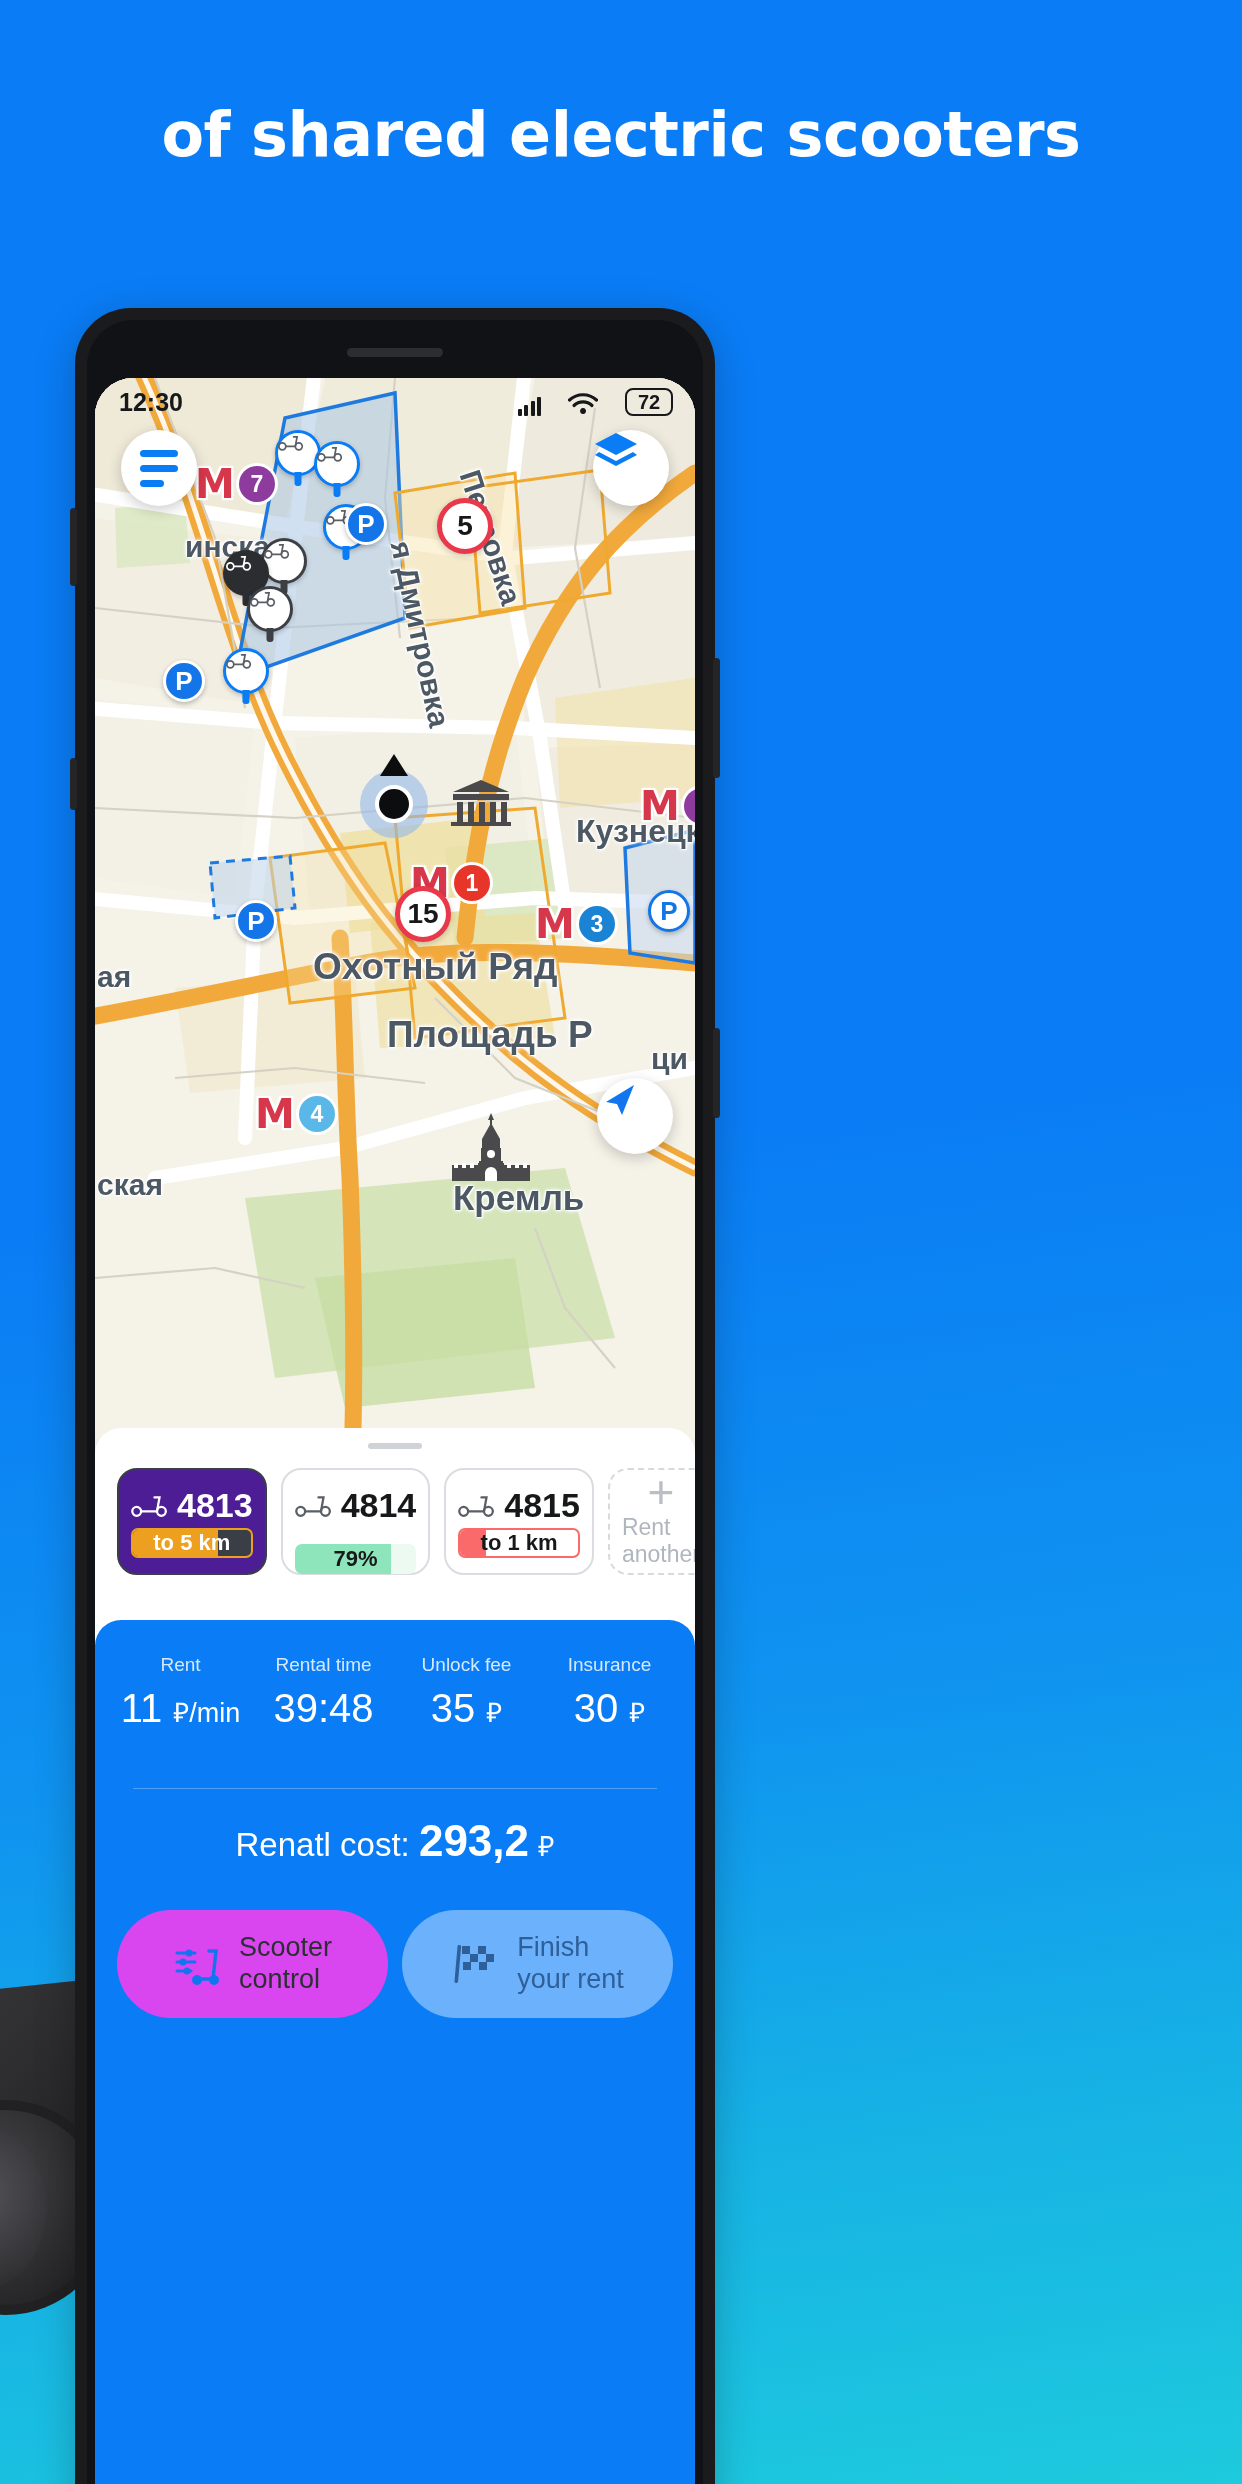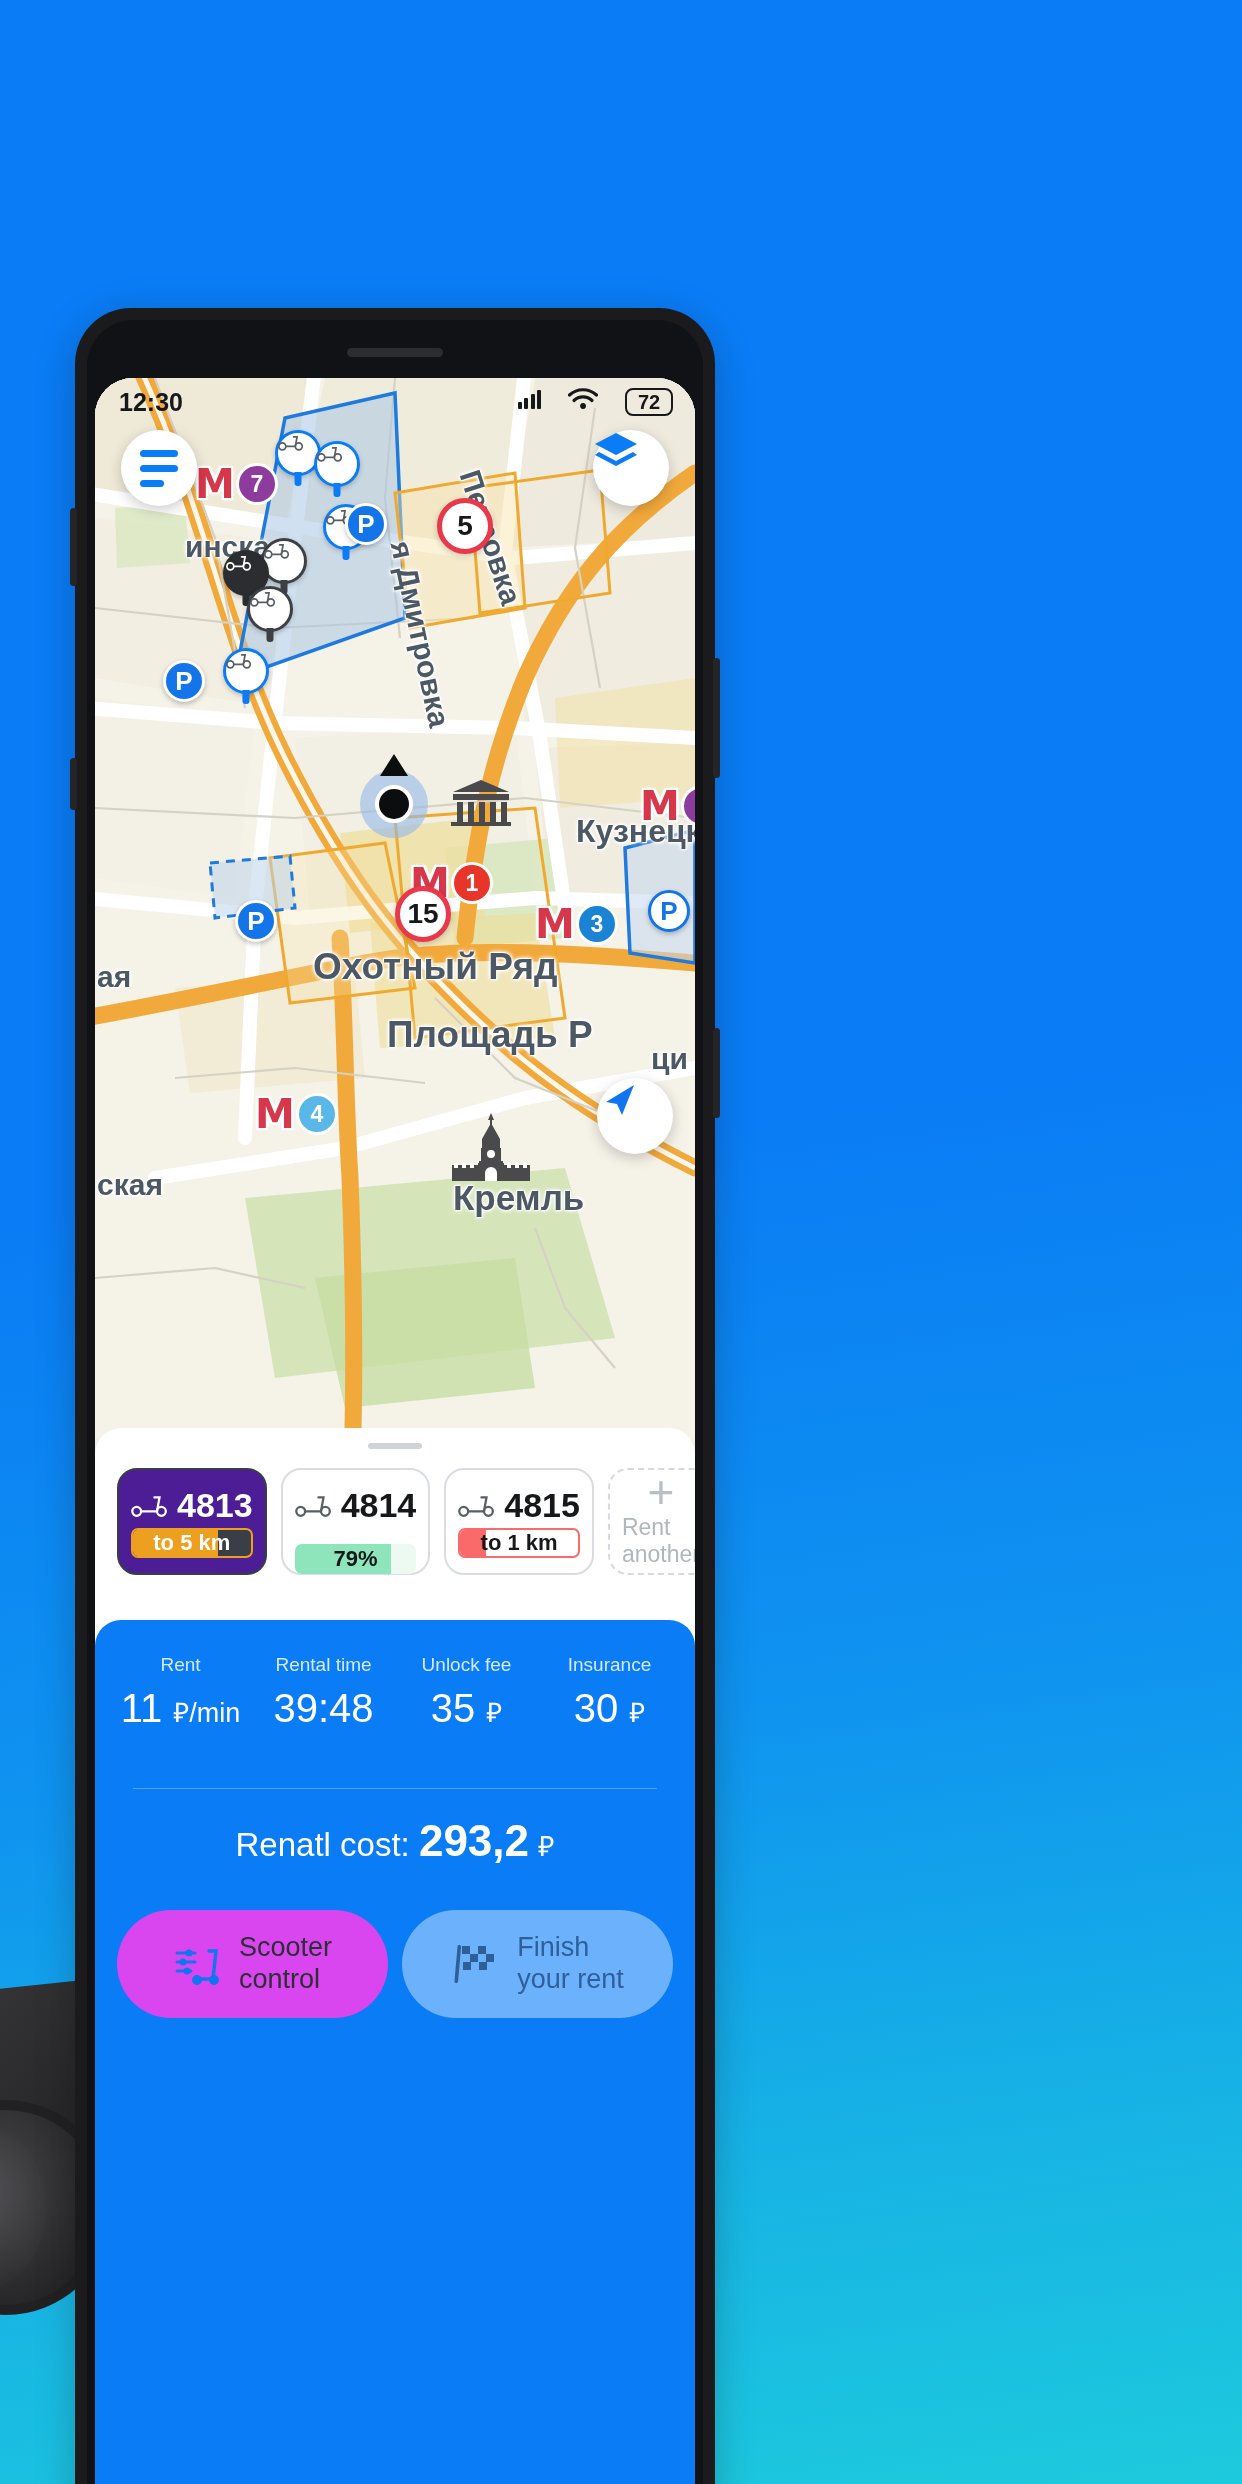--- a/index.html
+++ b/index.html
@@ -80,21 +80,21 @@
     overflow:hidden;
   }
 
   
   .statusbar{
     position:absolute; top:0; left:0; width:600px; height:44px;
     display:flex; align-items:center; justify-content:space-between;
     padding:4px 22px 0 24px; z-index:30;
     color:#17181a; font-size:25px; font-weight:600;
   }
-  .sb-right{ display:flex; align-items:flex-start; gap:27px; }
+  .sb-right{ display:flex; align-items:flex-end; gap:27px; }
   .sig{ display:flex; align-items:flex-end; gap:2.5px; height:21px;}
   .sig i{ width:4px; background:#17181a; border-radius:1px; display:block;}
   .sig i:nth-child(1){height:7px}.sig i:nth-child(2){height:11px}
   .sig i:nth-child(3){height:15px}.sig i:nth-child(4){height:19px}
   .batt{
     border:2.5px solid #17181a; border-radius:8px;
     padding:0 8px; font-size:20px; font-weight:700; line-height:24px;
     min-width:48px; text-align:center;
   }
 
@@ -277,20 +277,21 @@
 
   
   .bluefill{
     position:absolute; left:0; top:640px; width:600px; height:500px; background:#0a7cf5;
   }
 </style>
 </head>
 <body>
 
 <div class="headline">
+  <span class="l2">of shared electric scooters</span>
 </div>
 
 <div class="wheel-deco">
   <div class="wheel-fender"></div>
   <div class="wheel-tire"></div>
   <div class="wheel-hub"></div>
 </div>
 
 <div class="phone">
   <div class="phone-sidebtn btn-l1"></div>

